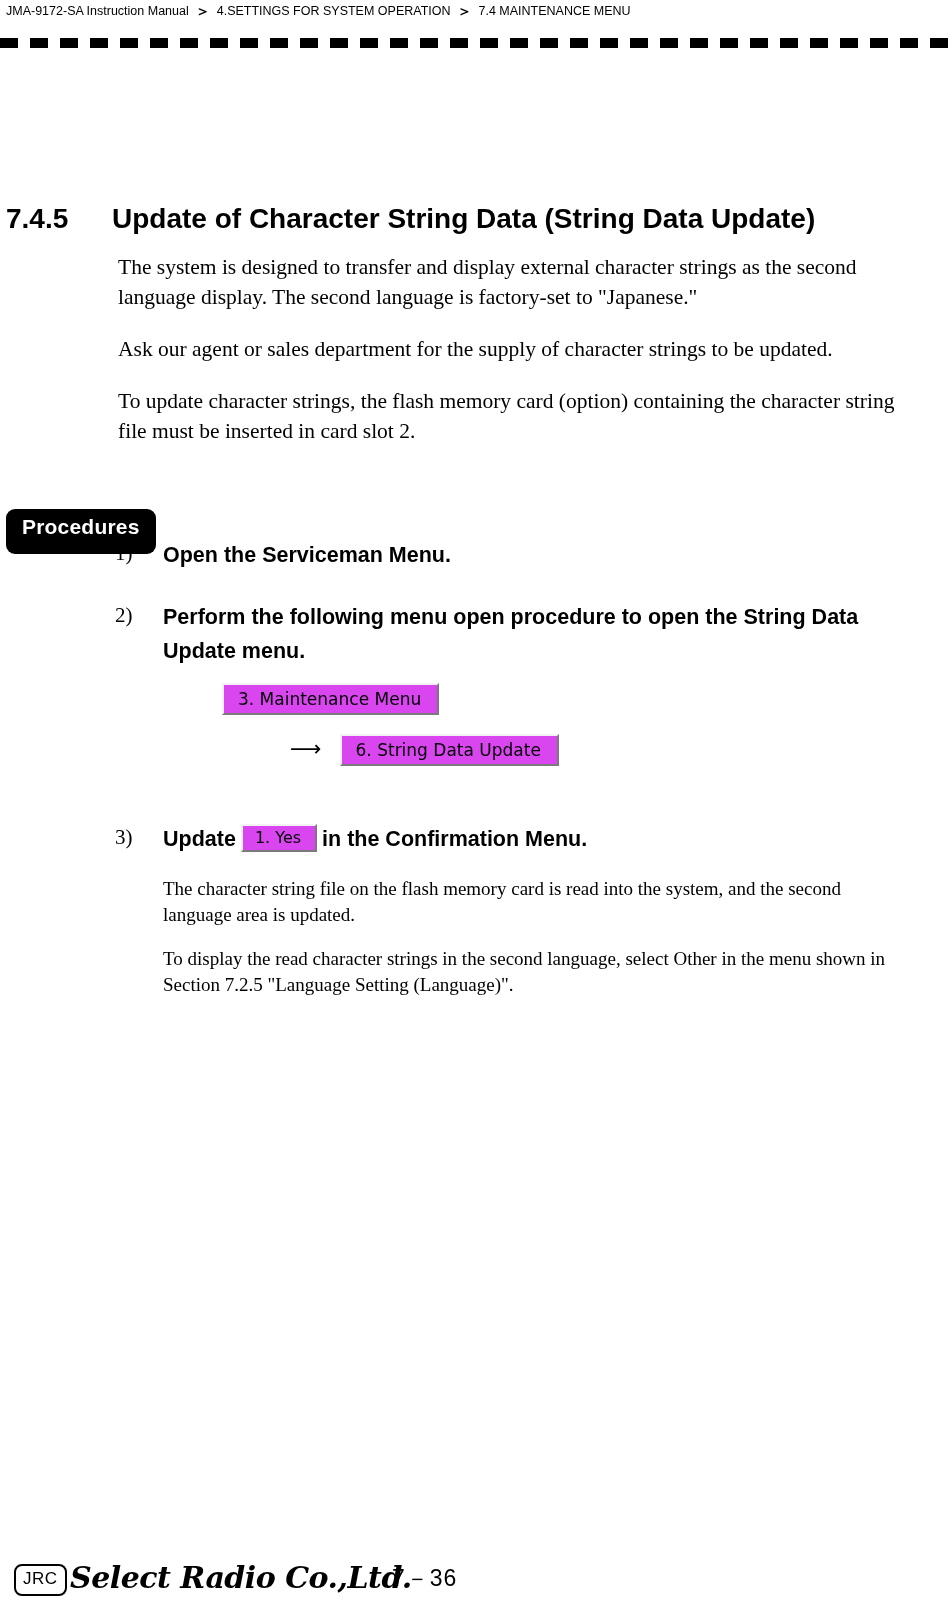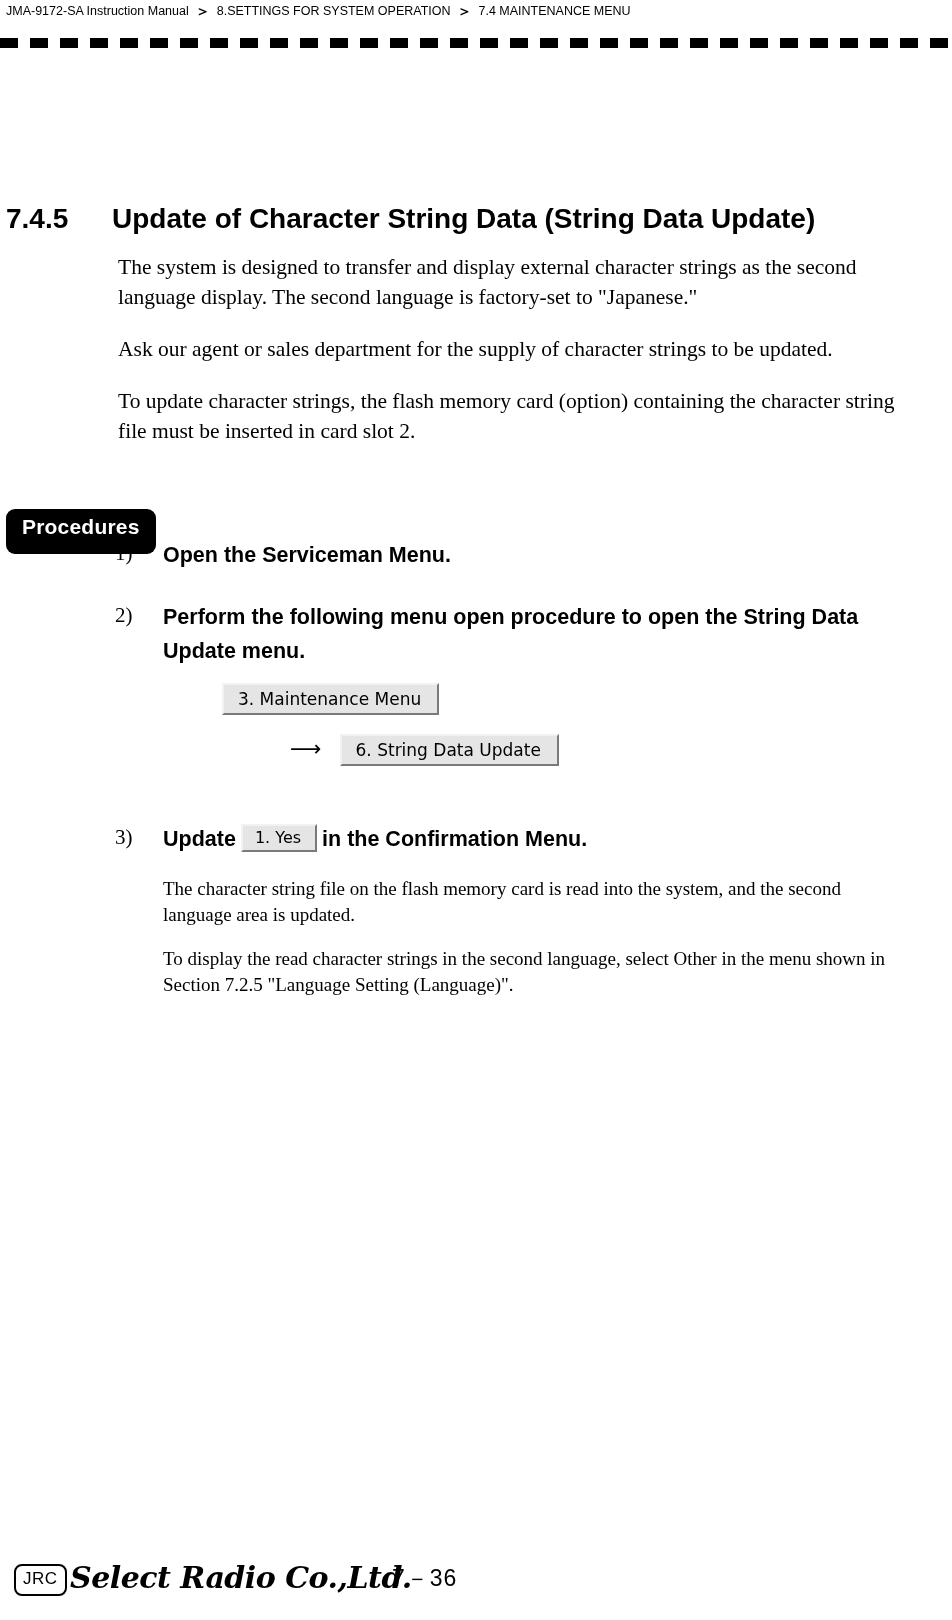--- a/index.html
+++ b/index.html
@@ -129,21 +129,21 @@
     font-family: "Liberation Sans", sans-serif;
     font-weight: bold;
     font-size: 21.5px;
     line-height: 34px;
     width: 730px;
   }
 
   
   .menu-key {
     display: inline-block;
-    background: #e5e5e5;
+    background: #d946ef;
     font-family: "DejaVu Sans", sans-serif;
     font-weight: normal;
     font-size: 17px;
     line-height: 20px;
     color: #000000;
     padding: 4px 16px 4px 14px;
     border-top: 2px solid #f2f2f2;
     border-left: 2px solid #f2f2f2;
     border-right: 2px solid #7a7a7a;
     border-bottom: 2px solid #7a7a7a;
@@ -242,21 +242,21 @@
     line-height: 28px;
     letter-spacing: 1px;
   }
 </style>
 </head>
 <body>
 
 <div class="breadcrumb">
   <span class="crumb-1">JMA-9172-SA Instruction Manual</span>
   <span class="crumb-sep">＞</span>
-  <span class="crumb-2">8.SETTINGS FOR SYSTEM OPERATION</span>
+  <span class="crumb-2">4.SETTINGS FOR SYSTEM OPERATION</span>
   <span class="crumb-sep">＞</span>
   <span class="crumb-3">7.4  MAINTENANCE MENU</span>
 </div>
 
 <div class="dashed-rule"></div>
 
 <div class="section-heading">
   <span class="sec-num">7.4.5</span><span class="sec-title">Update of Character String Data  (String Data Update)</span>
 </div>
 

